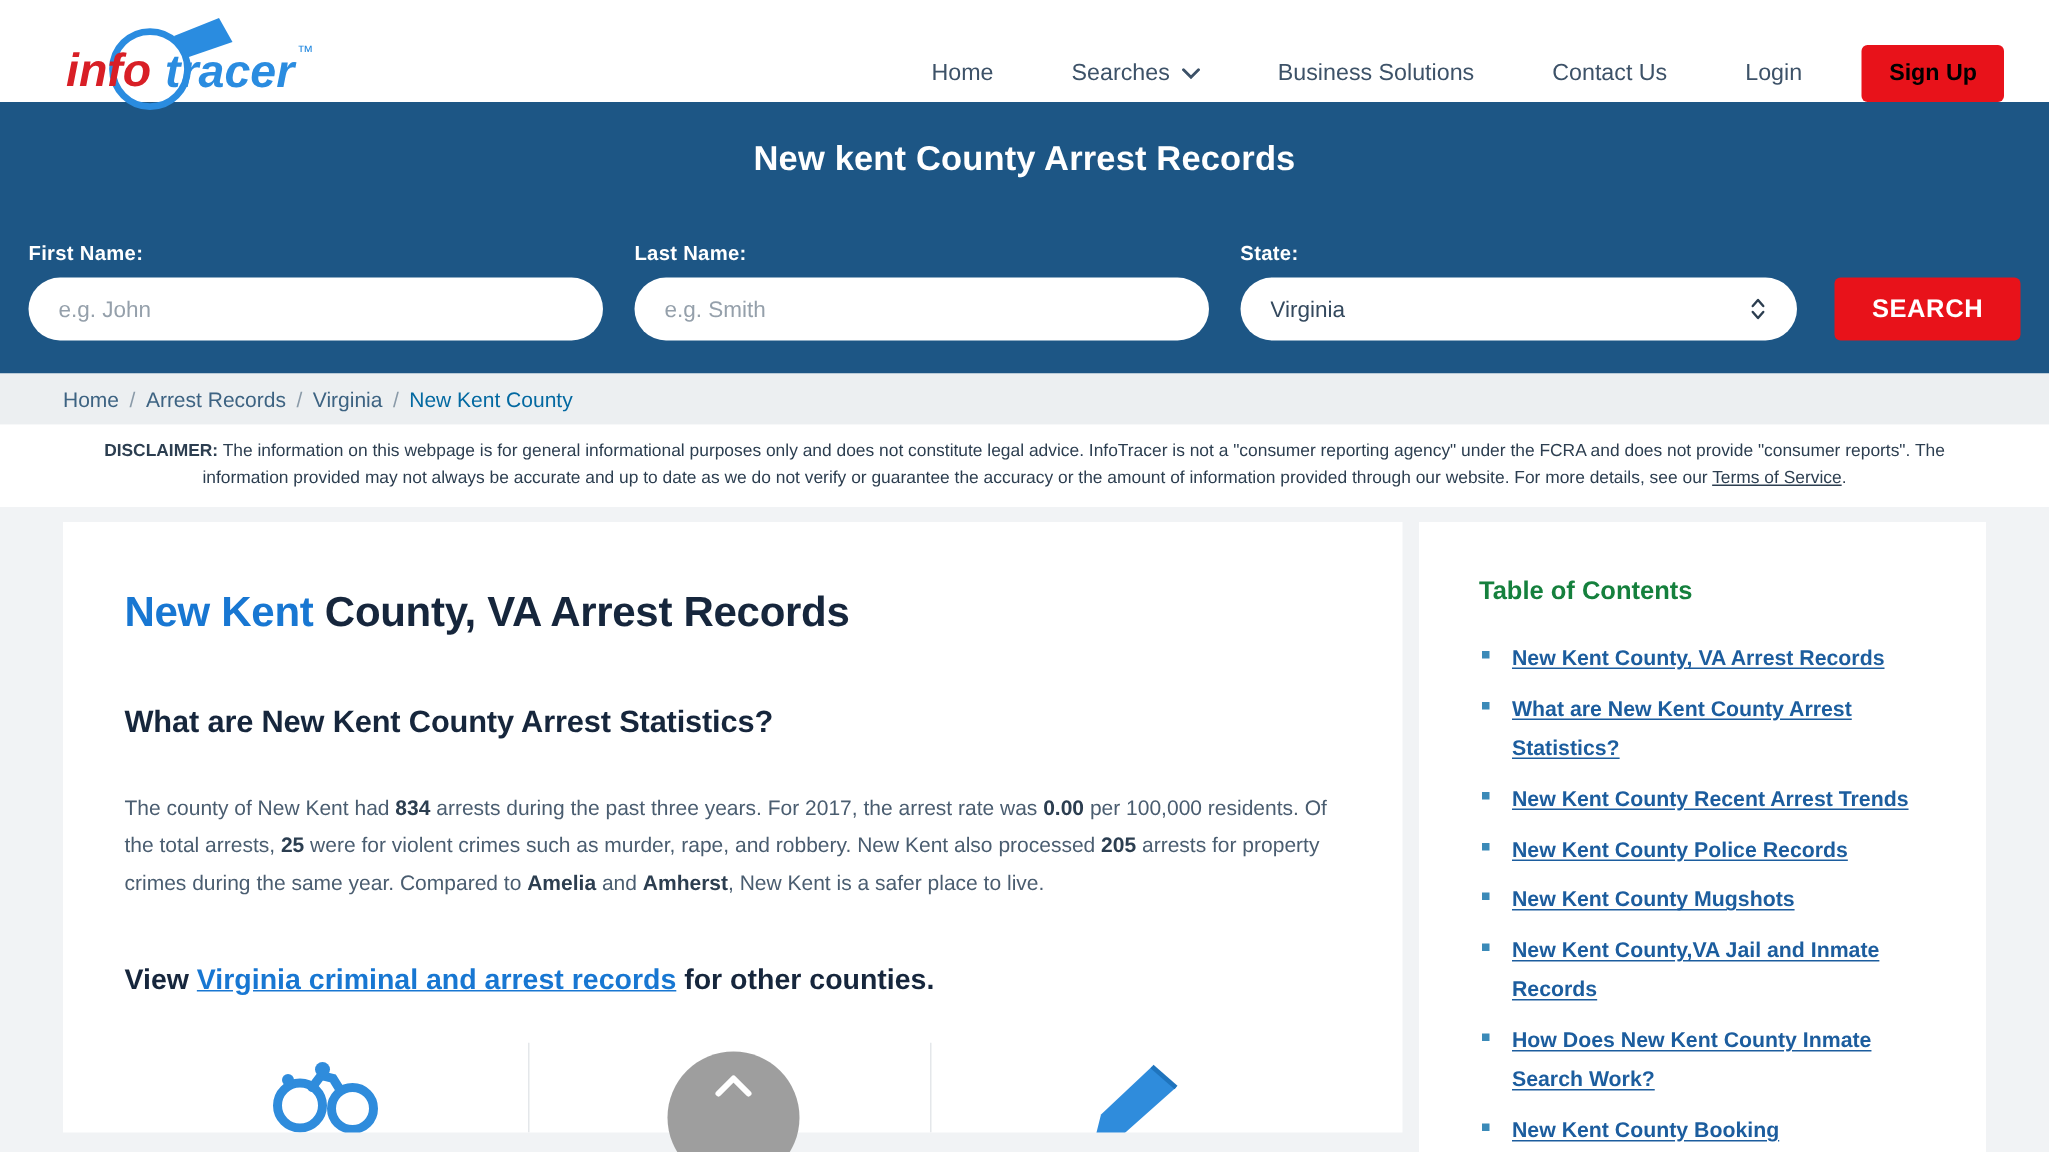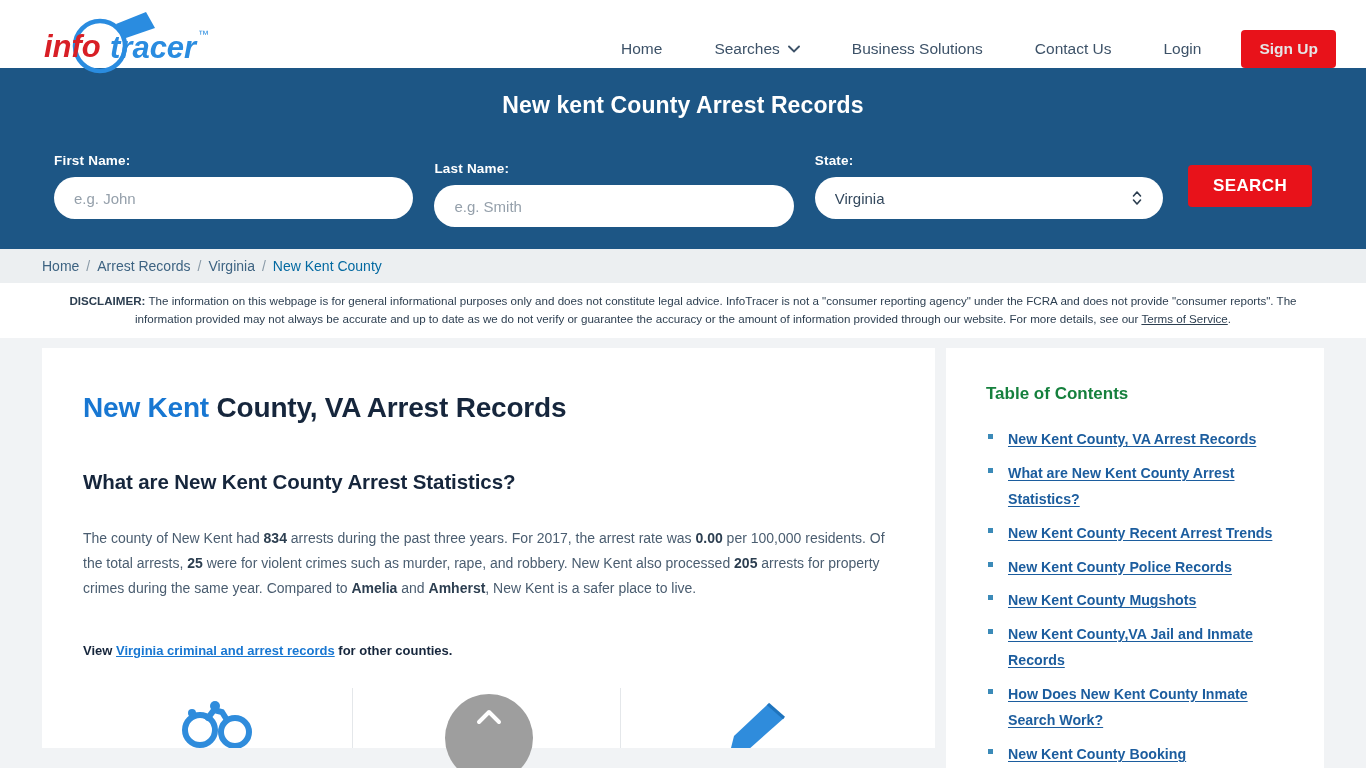--- a/index.html
+++ b/index.html
@@ -27,38 +27,38 @@
     display: flex; align-items: center; gap: 0;
   }
   .nav-item {
     color: #3d5268; font-size: 15.5px; font-weight: 500;
     padding: 0 26px; text-decoration: none;
     white-space: nowrap; line-height: 34px;
     display: flex; align-items: center; gap: 8px;
   }
   .chev-down { display: inline-block; }
   .signup-btn {
-    background: #e8121a; color: #e5e5e5; font-size: 15.5px; font-weight: 700;
+    background: #e8121a; color: #000000; font-size: 15.5px; font-weight: 700;
     border: none; border-radius: 4px;
     padding: 0 18px; height: 38px; margin-left: 14px;
     cursor: pointer; white-space: nowrap;
   }
 
   
   .search-band {
     background: #1d5685; padding: 24px 0 22px 0;
   }
   .band-title {
     color: #ffffff; font-size: 23px; font-weight: 700;
     text-align: center; letter-spacing: .1px;
     margin-bottom: 26px;
   }
   .search-form {
-    display: flex; align-items: center;
-    padding: 0 54px; gap: 11px;
+    display: flex; align-items: flex-end;
+    padding: 0 19px; gap: 11px;
   }
   .field-group { display: flex; flex-direction: column; }
   .fg-first  { width: 388px; }
   .fg-last   { width: 388px; margin-left: 10px; margin-top: 16px; }
   .fg-state  { width: 376px; margin-left: 10px; }
   .field-label {
     color: #ffffff; font-size: 13.5px; font-weight: 700;
     margin-bottom: 9px; letter-spacing: .2px;
   }
   .text-input, .state-select {
@@ -133,21 +133,21 @@
     font-size: 20.5px; font-weight: 700; color: #16263c;
     margin-bottom: 32px; letter-spacing: -.1px;
   }
   p.body-text {
     font-size: 14px; line-height: 1.78; color: #4a5d70;
     margin-bottom: 42px;
   }
   p.body-text b { color: #2c3e50; font-weight: 700; }
 
   p.view-line {
-    font-size: 13px; font-weight: 700; color: #16263c;
+    font-size: 19px; font-weight: 700; color: #16263c;
   }
   p.view-line a { color: #1877d2; text-decoration: underline; font-weight: 600; }
 
   
   .icon-strip {
     display: flex; margin-top: 30px;
     height: 60px; overflow: hidden;
   }
   .icon-cell {
     flex: 1; display: flex; justify-content: center;

